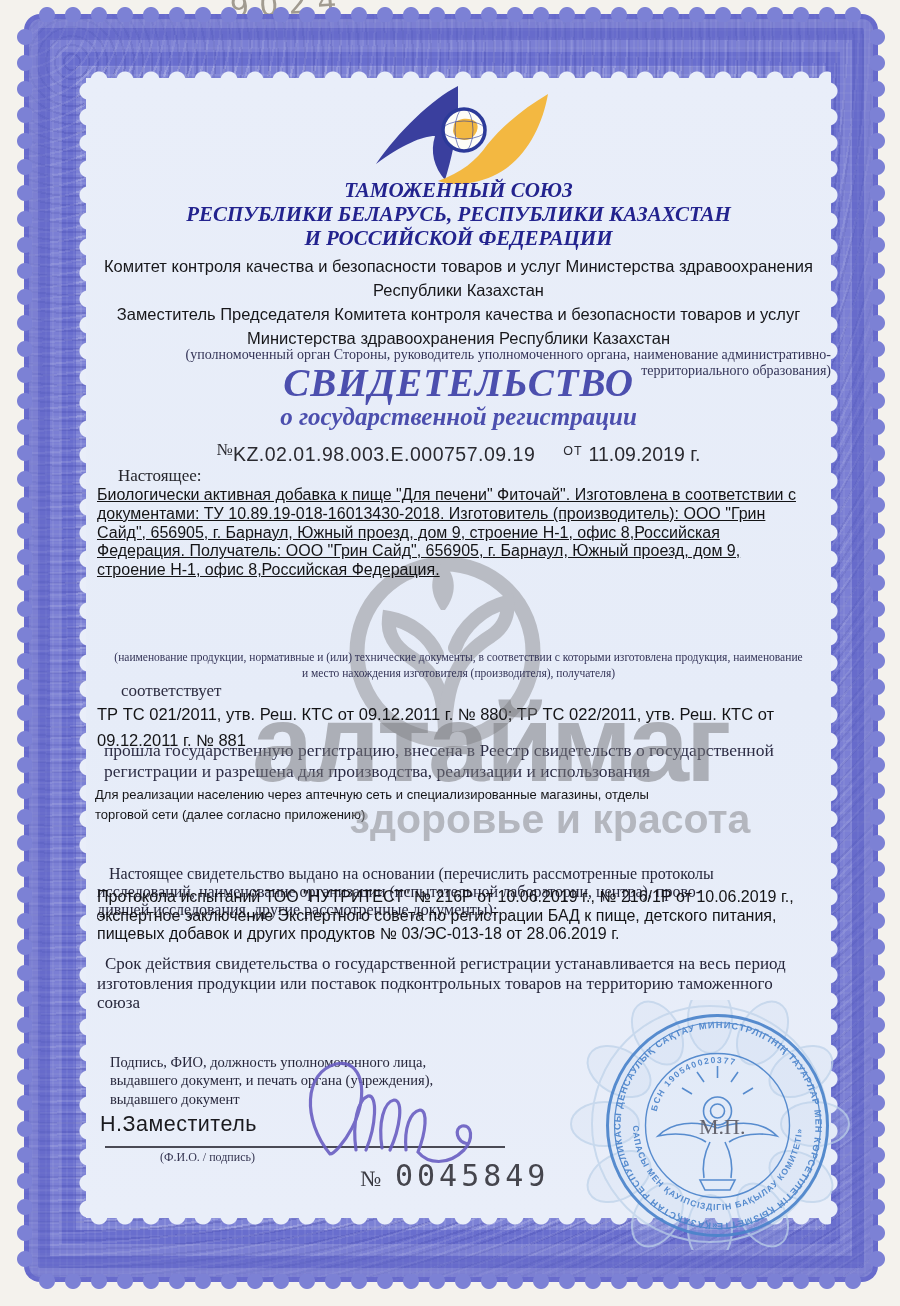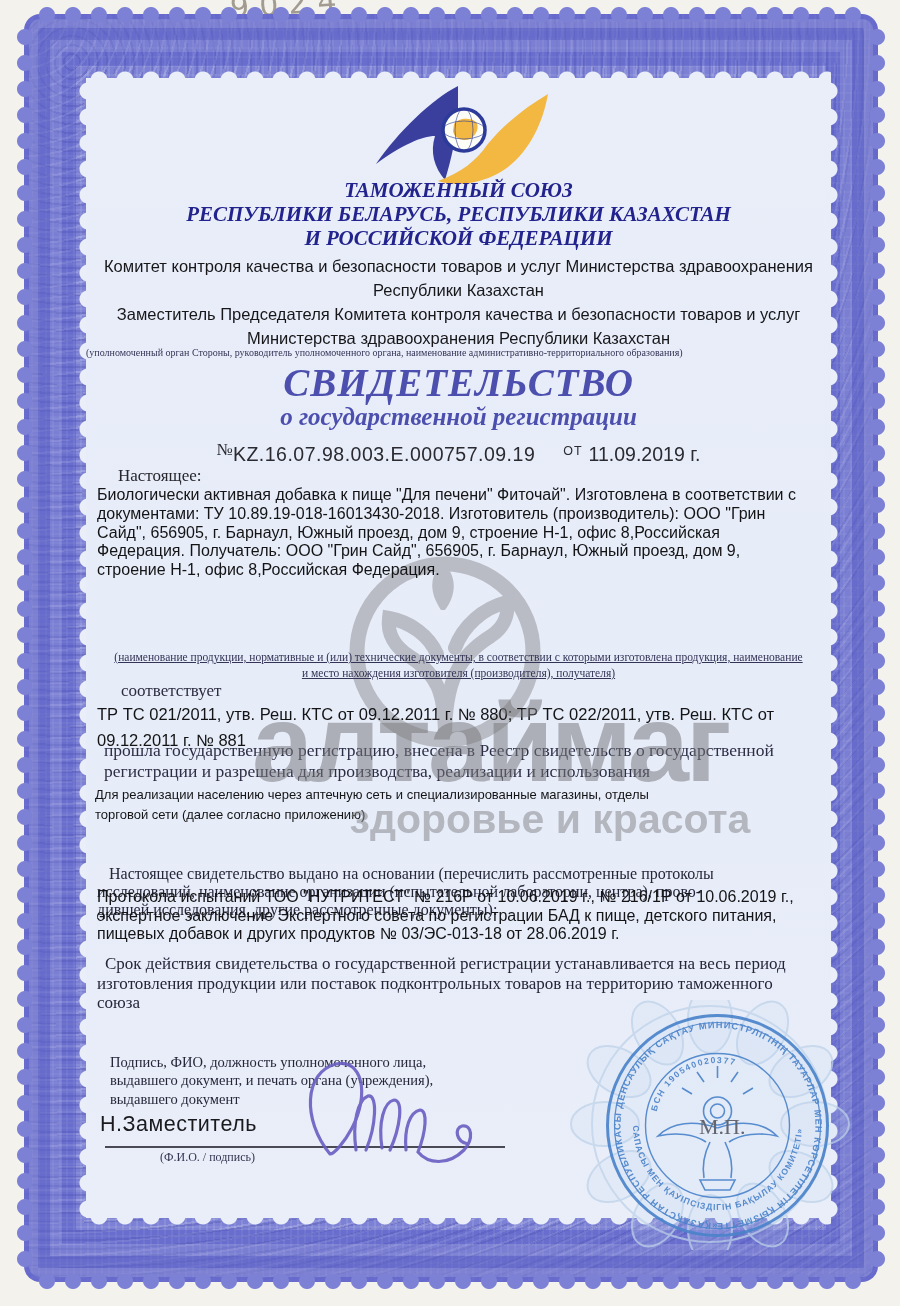--- a/index.html
+++ b/index.html
@@ -57,37 +57,37 @@
   .pencil-note{left:230px;top:-14px;font-family:"DejaVu Sans",sans-serif;font-size:30px;
     color:#938c80;transform:rotate(-4deg);letter-spacing:10px;opacity:.85;}
 
   .hdr{left:86px;width:745px;text-align:center;color:#23238e;
     font-family:"Liberation Serif",serif;font-weight:bold;font-style:italic;}
   .hdr1{top:178px;font-size:21px;}
   .hdr2{top:202px;font-size:21px;}
   .hdr3{top:226px;font-size:21px;}
 
   .committee{left:86px;width:745px;top:254px;text-align:center;font-size:16.5px;line-height:24px;color:#17171a;}
-  .auth-note{left:86px;width:745px;top:347px;text-align:left;font-size:10px;color:#343457;}
+  .auth-note{left:86px;width:745px;top:347px;text-align:right;font-size:14px;color:#343457;}
 
   .title-main{left:86px;width:745px;top:360px;text-align:center;font-size:39px;font-weight:bold;
     font-style:italic;color:#4c4fae;letter-spacing:1px;}
   .title-sub{left:86px;width:745px;top:403px;text-align:center;font-size:25px;font-weight:bold;
     font-style:italic;color:#4c4fae;}
 
   .numline{left:86px;width:745px;top:440px;text-align:center;color:#2a2a30;white-space:nowrap;}
   .numline .no{font-family:"Liberation Serif",serif;font-size:17px;vertical-align:6px;}
   .numline .num{font-size:19.5px;letter-spacing:.5px;}
   .numline .ot{font-size:12.5px;vertical-align:6px;padding:0 6px 0 28px;letter-spacing:1px;}
   .numline .date{font-size:19.5px;}
 
   .product-label{left:118px;top:466px;font-size:17px;color:#26262c;}
-  .product-text{left:97px;top:486px;width:730px;font-size:16px;line-height:18.8px;color:#141416;}
-
-  .product-note{left:86px;top:649px;width:745px;text-align:center;font-size:11.5px;line-height:16px;color:#343457;text-decoration:underline;}
+  .product-text{left:97px;top:486px;width:730px;font-size:16px;line-height:18.8px;color:#141416;text-decoration:underline;}
+
+  .product-note{left:86px;top:649px;width:745px;text-align:center;font-size:11.5px;line-height:16px;color:#343457;}
   .conforms-label{left:121px;top:681px;font-size:17px;color:#2c2c40;}
   .conforms-text{left:97px;top:701px;width:730px;font-size:16.5px;line-height:26px;color:#141416;}
   .registered-text{left:104px;top:740px;width:724px;font-size:17.5px;line-height:21px;color:#2d2d45;}
   .realization-text{left:95px;top:785px;width:730px;font-size:13px;line-height:19.5px;color:#141416;}
   .basis-text{left:97px;top:833px;width:730px;font-size:16px;line-height:17.8px;color:#26263a;text-indent:12px;margin-top:32px;}
   .protocols-text{left:97px;top:888px;width:732px;font-size:16px;line-height:18.6px;color:#141416;}
   .validity-text{left:97px;top:954px;width:730px;font-size:17px;line-height:19.5px;color:#26263a;text-indent:8px;}
 
   .sig-label{left:110px;top:1053px;width:380px;font-size:14.5px;line-height:18.3px;color:#26263a;}
   .sig-name{left:100px;top:1112px;font-size:21.5px;color:#1a1a1e;letter-spacing:.5px;}
@@ -141,21 +141,21 @@
   <div class="abs sans committee pre">Комитет контроля качества и безопасности товаров и услуг Министерства здравоохранения
 Республики Казахстан
 Заместитель Председателя Комитета контроля качества и безопасности товаров и услуг
 Министерства здравоохранения Республики Казахстан</div>
   <div class="abs serif auth-note">(уполномоченный орган Стороны, руководитель уполномоченного органа, наименование административно-территориального образования)</div>
 
   <div class="abs serif title-sub">о государственной регистрации</div>
   <div class="abs serif title-main">СВИДЕТЕЛЬСТВО</div>
 
   <div class="abs sans numline">
-    <span class="no">№</span><span class="num">KZ.16.07.98.003.Е.000757.09.19</span><span class="ot">ОТ</span><span class="date">11.09.2019 г.</span>
+    <span class="no">№</span><span class="num">KZ.02.01.98.003.Е.000757.09.19</span><span class="ot">ОТ</span><span class="date">11.09.2019 г.</span>
   </div>
 
   <svg class="abs wm-logo" width="200" height="205" viewBox="0 0 200 205">
     <circle cx="100" cy="100" r="88" fill="none" stroke="#8d8d91" stroke-width="15"></circle>
     <path d="M100,186 C100,140 92,122 64,104 C50,95 42,82 44,66 C66,70 84,84 92,102" fill="none" stroke="#8d8d91" stroke-width="14" stroke-linecap="round"></path>
     <path d="M100,186 C100,128 114,104 146,84 C158,76 164,64 162,50 C138,56 118,74 110,96" fill="none" stroke="#8d8d91" stroke-width="14" stroke-linecap="round"></path>
     <path d="M96,58 C84,40 84,24 98,10 C112,24 112,42 100,58 Z" fill="#8d8d91"></path>
   </svg>
 
   <div class="abs serif product-label">Настоящее:</div>
@@ -197,20 +197,23 @@
 
   <svg class="abs signature-ink" width="235" height="130" viewBox="0 0 235 130">
     <g fill="none" stroke="#6a5fc2" stroke-width="3.2" stroke-linecap="round" opacity=".9">
       <path d="M52,112 C24,78 26,30 58,22 C84,16 92,52 74,86 C66,101 56,112 52,112 Z"></path>
       <path d="M78,108 C74,80 80,58 90,54 C100,52 98,84 88,108"></path>
       <path d="M104,106 C100,80 106,60 116,58 C126,58 122,86 112,108"></path>
       <path d="M128,108 C126,86 132,70 142,68 C150,68 148,90 140,110 C150,122 170,124 186,108 C196,97 194,82 184,84 C176,86 178,100 190,102"></path>
     </g>
   </svg>
 
+  <div class="abs blank-number">
+    <span class="no">№</span><span class="digits">0045849</span>
+  </div>
 
   <svg class="abs rosette" width="290" height="250" viewBox="0 0 290 250">
     <g transform="translate(145,124)" fill="rgba(205,220,240,.25)" stroke="#bed2e9" stroke-width="2">
       <g id="pet">
         <ellipse cx="0" cy="-105" rx="22" ry="34"></ellipse>
       </g>
       <use href="#pet" transform="rotate(30)"></use>
         <use href="#pet" transform="rotate(60)"></use>
       <use href="#pet" transform="rotate(90)"></use>
         <use href="#pet" transform="rotate(120)"></use>

